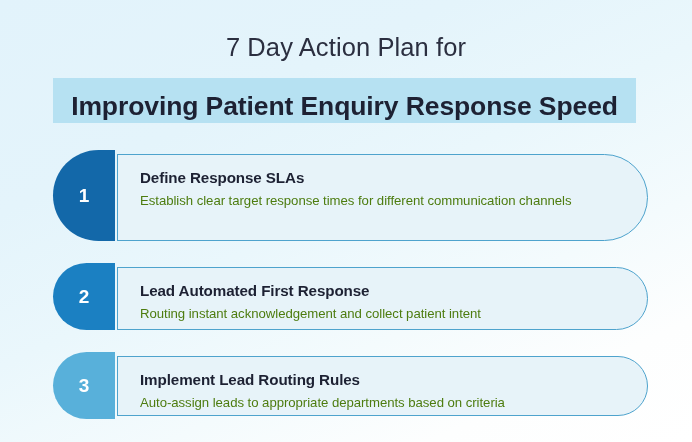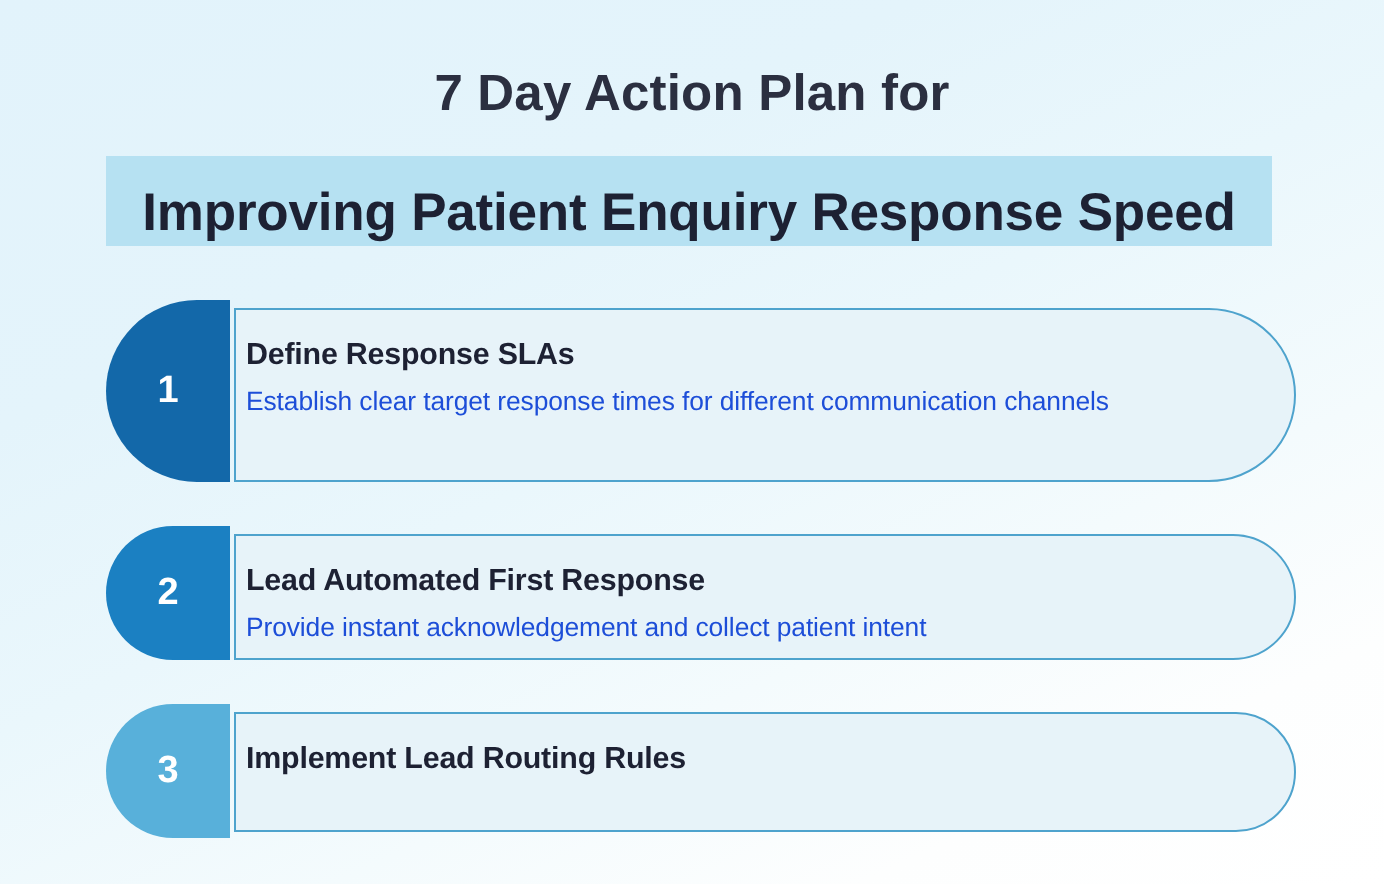--- a/index.html
+++ b/index.html
@@ -32,21 +32,21 @@
   
   .header {
     position: absolute;
     left: 0;
     top: 0;
     width: 692px;
   }
   .title-line1 {
     text-align: center;
     font-size: 25.5px;
-    font-weight: 700;
+    font-weight: 400;
     letter-spacing: 0.1px;
     color: #2b2f40;
     margin-top: 31px;
     line-height: 32px;
     white-space: nowrap;
   }
   .title-band {
     position: absolute;
     left: 53px;
     top: 78px;
@@ -99,21 +99,21 @@
   }
   .card {
     position: absolute;
     left: 117px;
     top: 4px;
     right: 44px;
     box-sizing: border-box;
     background: #e7f3f9;
     border: 1.3px solid #4ea3cd;
     border-radius: 0 44px 44px 0;
-    padding: 13px 18px 13px 5px;
+    padding: 13px 18px 13px 22px;
     z-index: 1;
   }
   
   .card::before {
     content: "";
     position: absolute;
     left: -1.3px;
     top: -1.3px;
     bottom: -1.3px;
     width: 1.3px;
@@ -123,21 +123,21 @@
     font-size: 15.2px;
     font-weight: bold;
     color: #1d2133;
     line-height: 20px;
     margin: 0 0 3px 0;
     letter-spacing: -0.1px;
   }
   .card-desc {
     font-size: 13.2px;
     font-weight: 400;
-    color: #1d4ed8;
+    color: #4d7c0f;
     line-height: 19px;
     margin: 0;
     letter-spacing: -0.05px;
   }
 
   
   .row-1 { height: 96px; }
   .row-1 .badge { height: 91px; }
   .row-1 .card  { height: 87px; }
 
@@ -167,25 +167,26 @@
       <div class="card">
         <p class="card-title">Define Response SLAs</p>
         <p class="card-desc">Establish clear target response times for different communication channels</p>
       </div>
     </div>
 
     <div class="step-row row-2">
       <div class="badge" style="background: rgb(27, 128, 194);">2</div>
       <div class="card">
         <p class="card-title">Lead Automated First Response</p>
-        <p class="card-desc">Provide instant acknowledgement and collect patient intent</p>
+        <p class="card-desc">Routing instant acknowledgement and collect patient intent</p>
       </div>
     </div>
 
     <div class="step-row row-3">
       <div class="badge" style="background: rgb(88, 176, 218);">3</div>
       <div class="card">
         <p class="card-title">Implement Lead Routing Rules</p>
+        <p class="card-desc">Auto-assign leads to appropriate departments based on criteria</p>
       </div>
     </div>
 
   </div>
 </div>
 
 </body></html>

